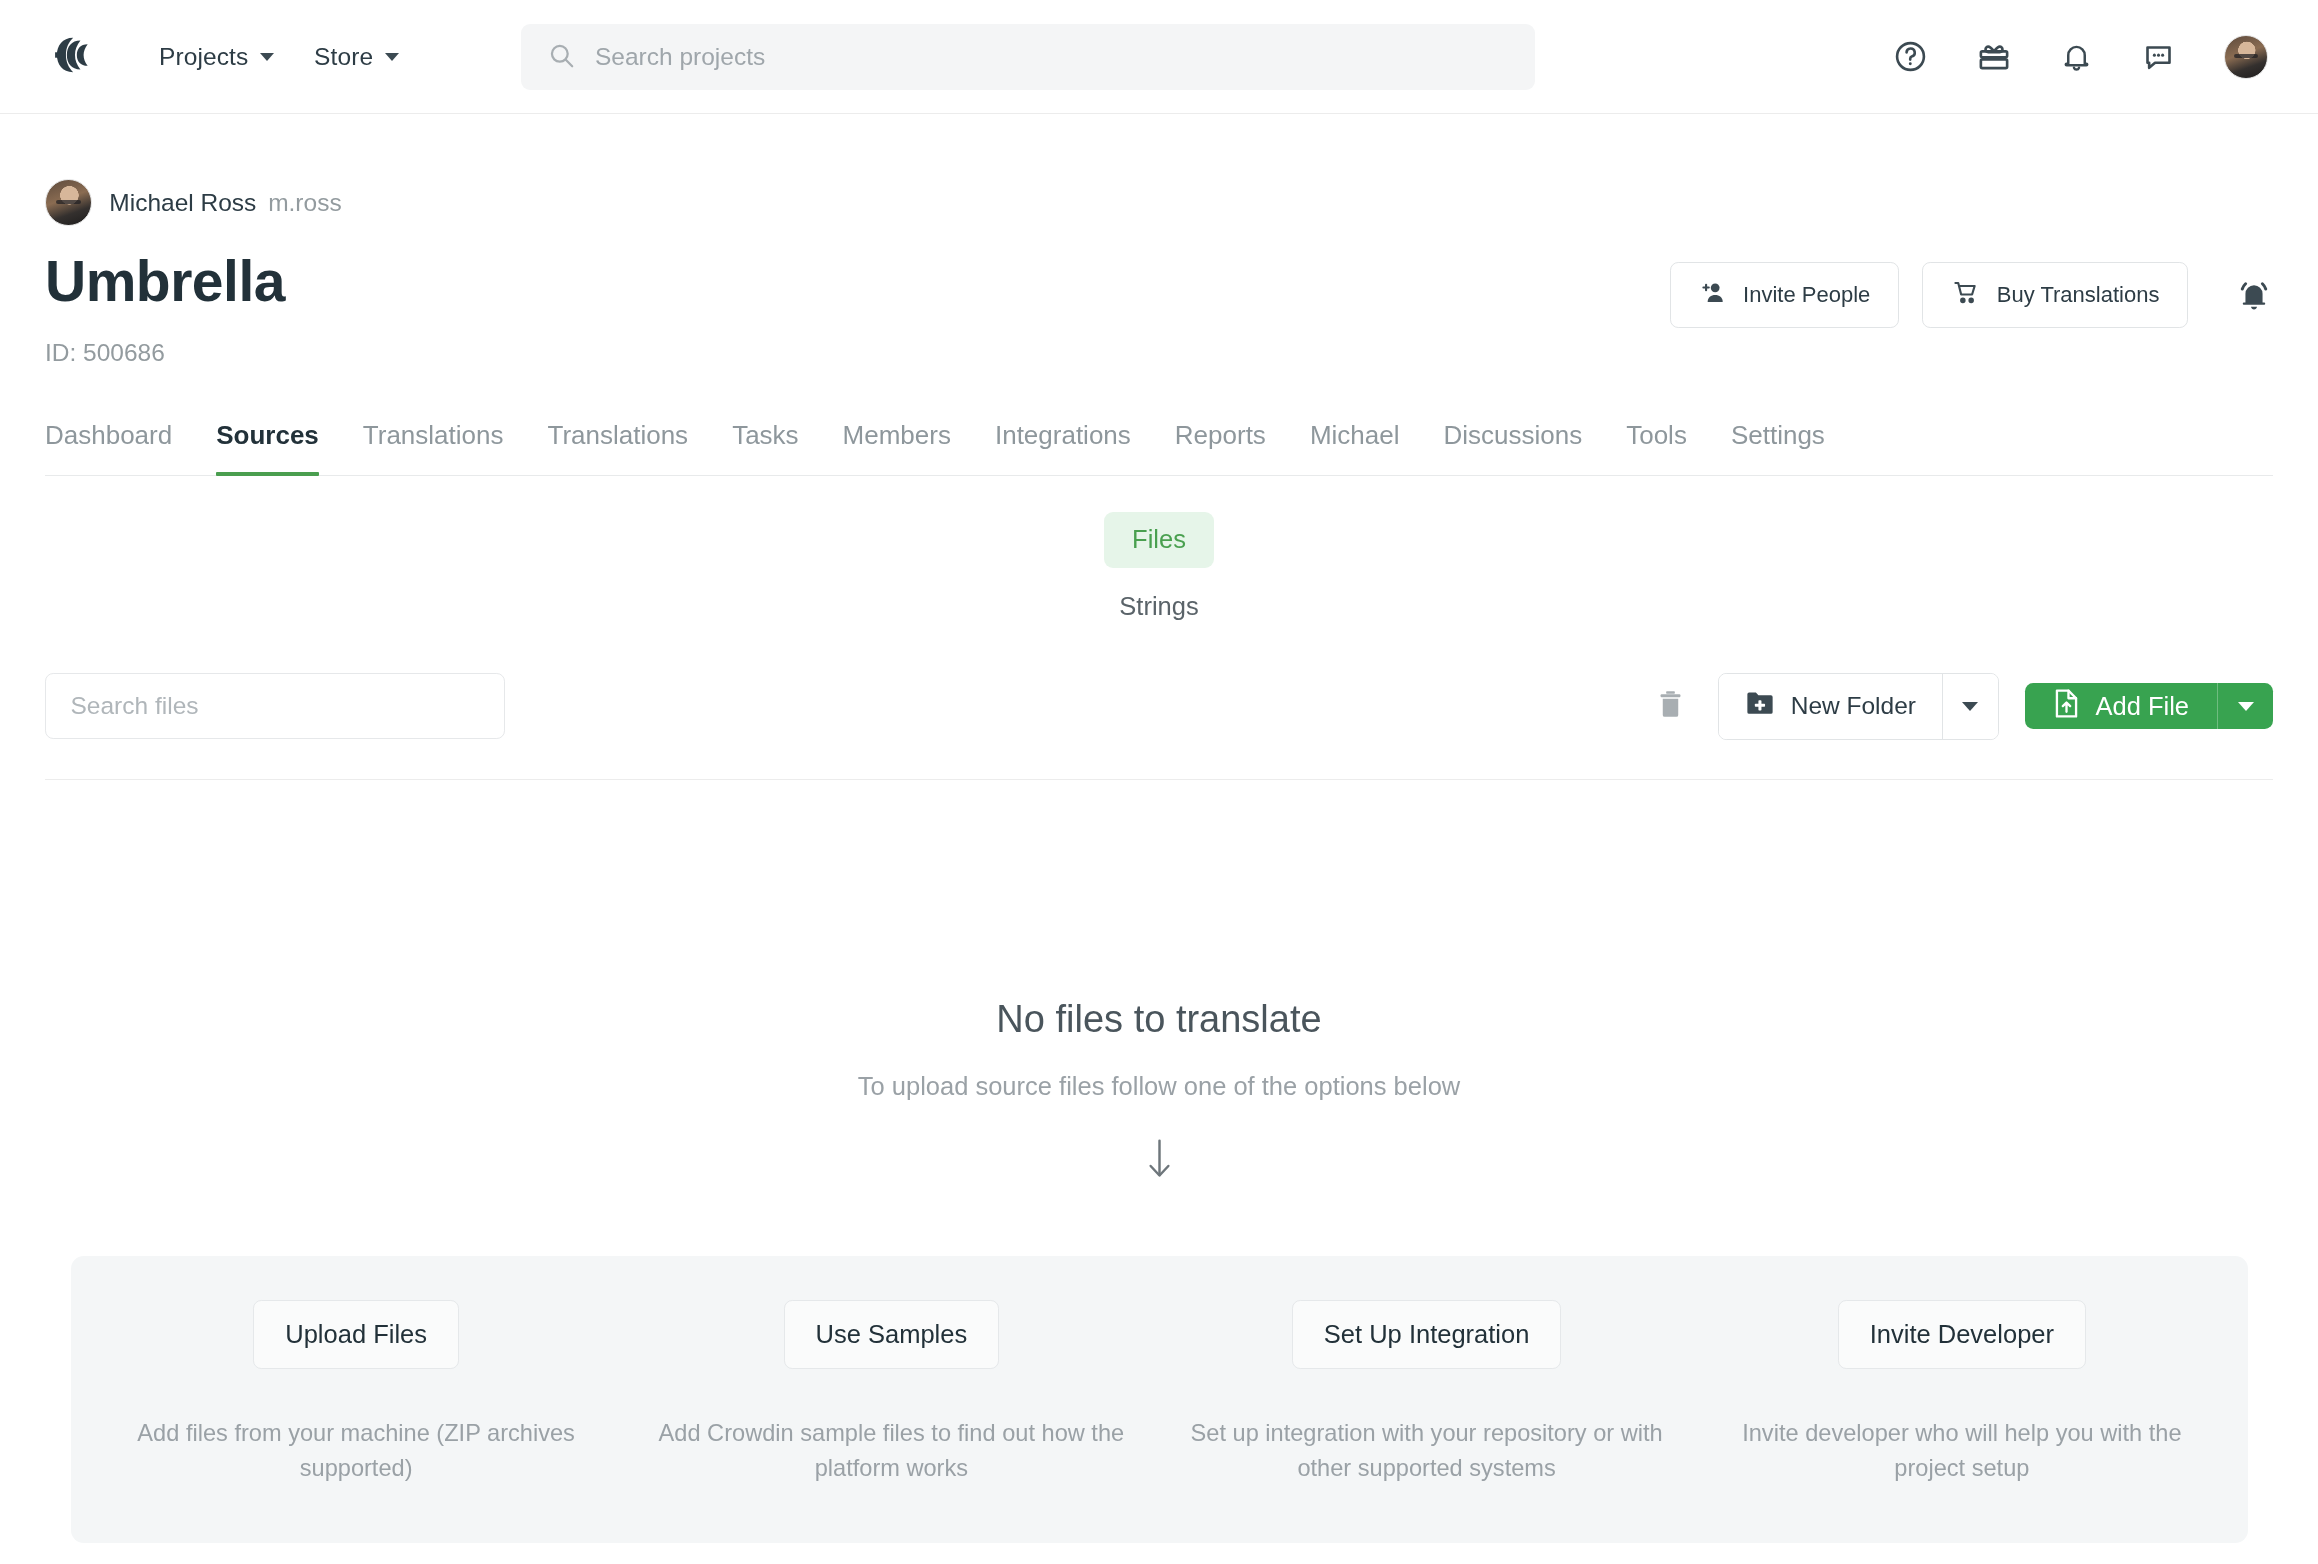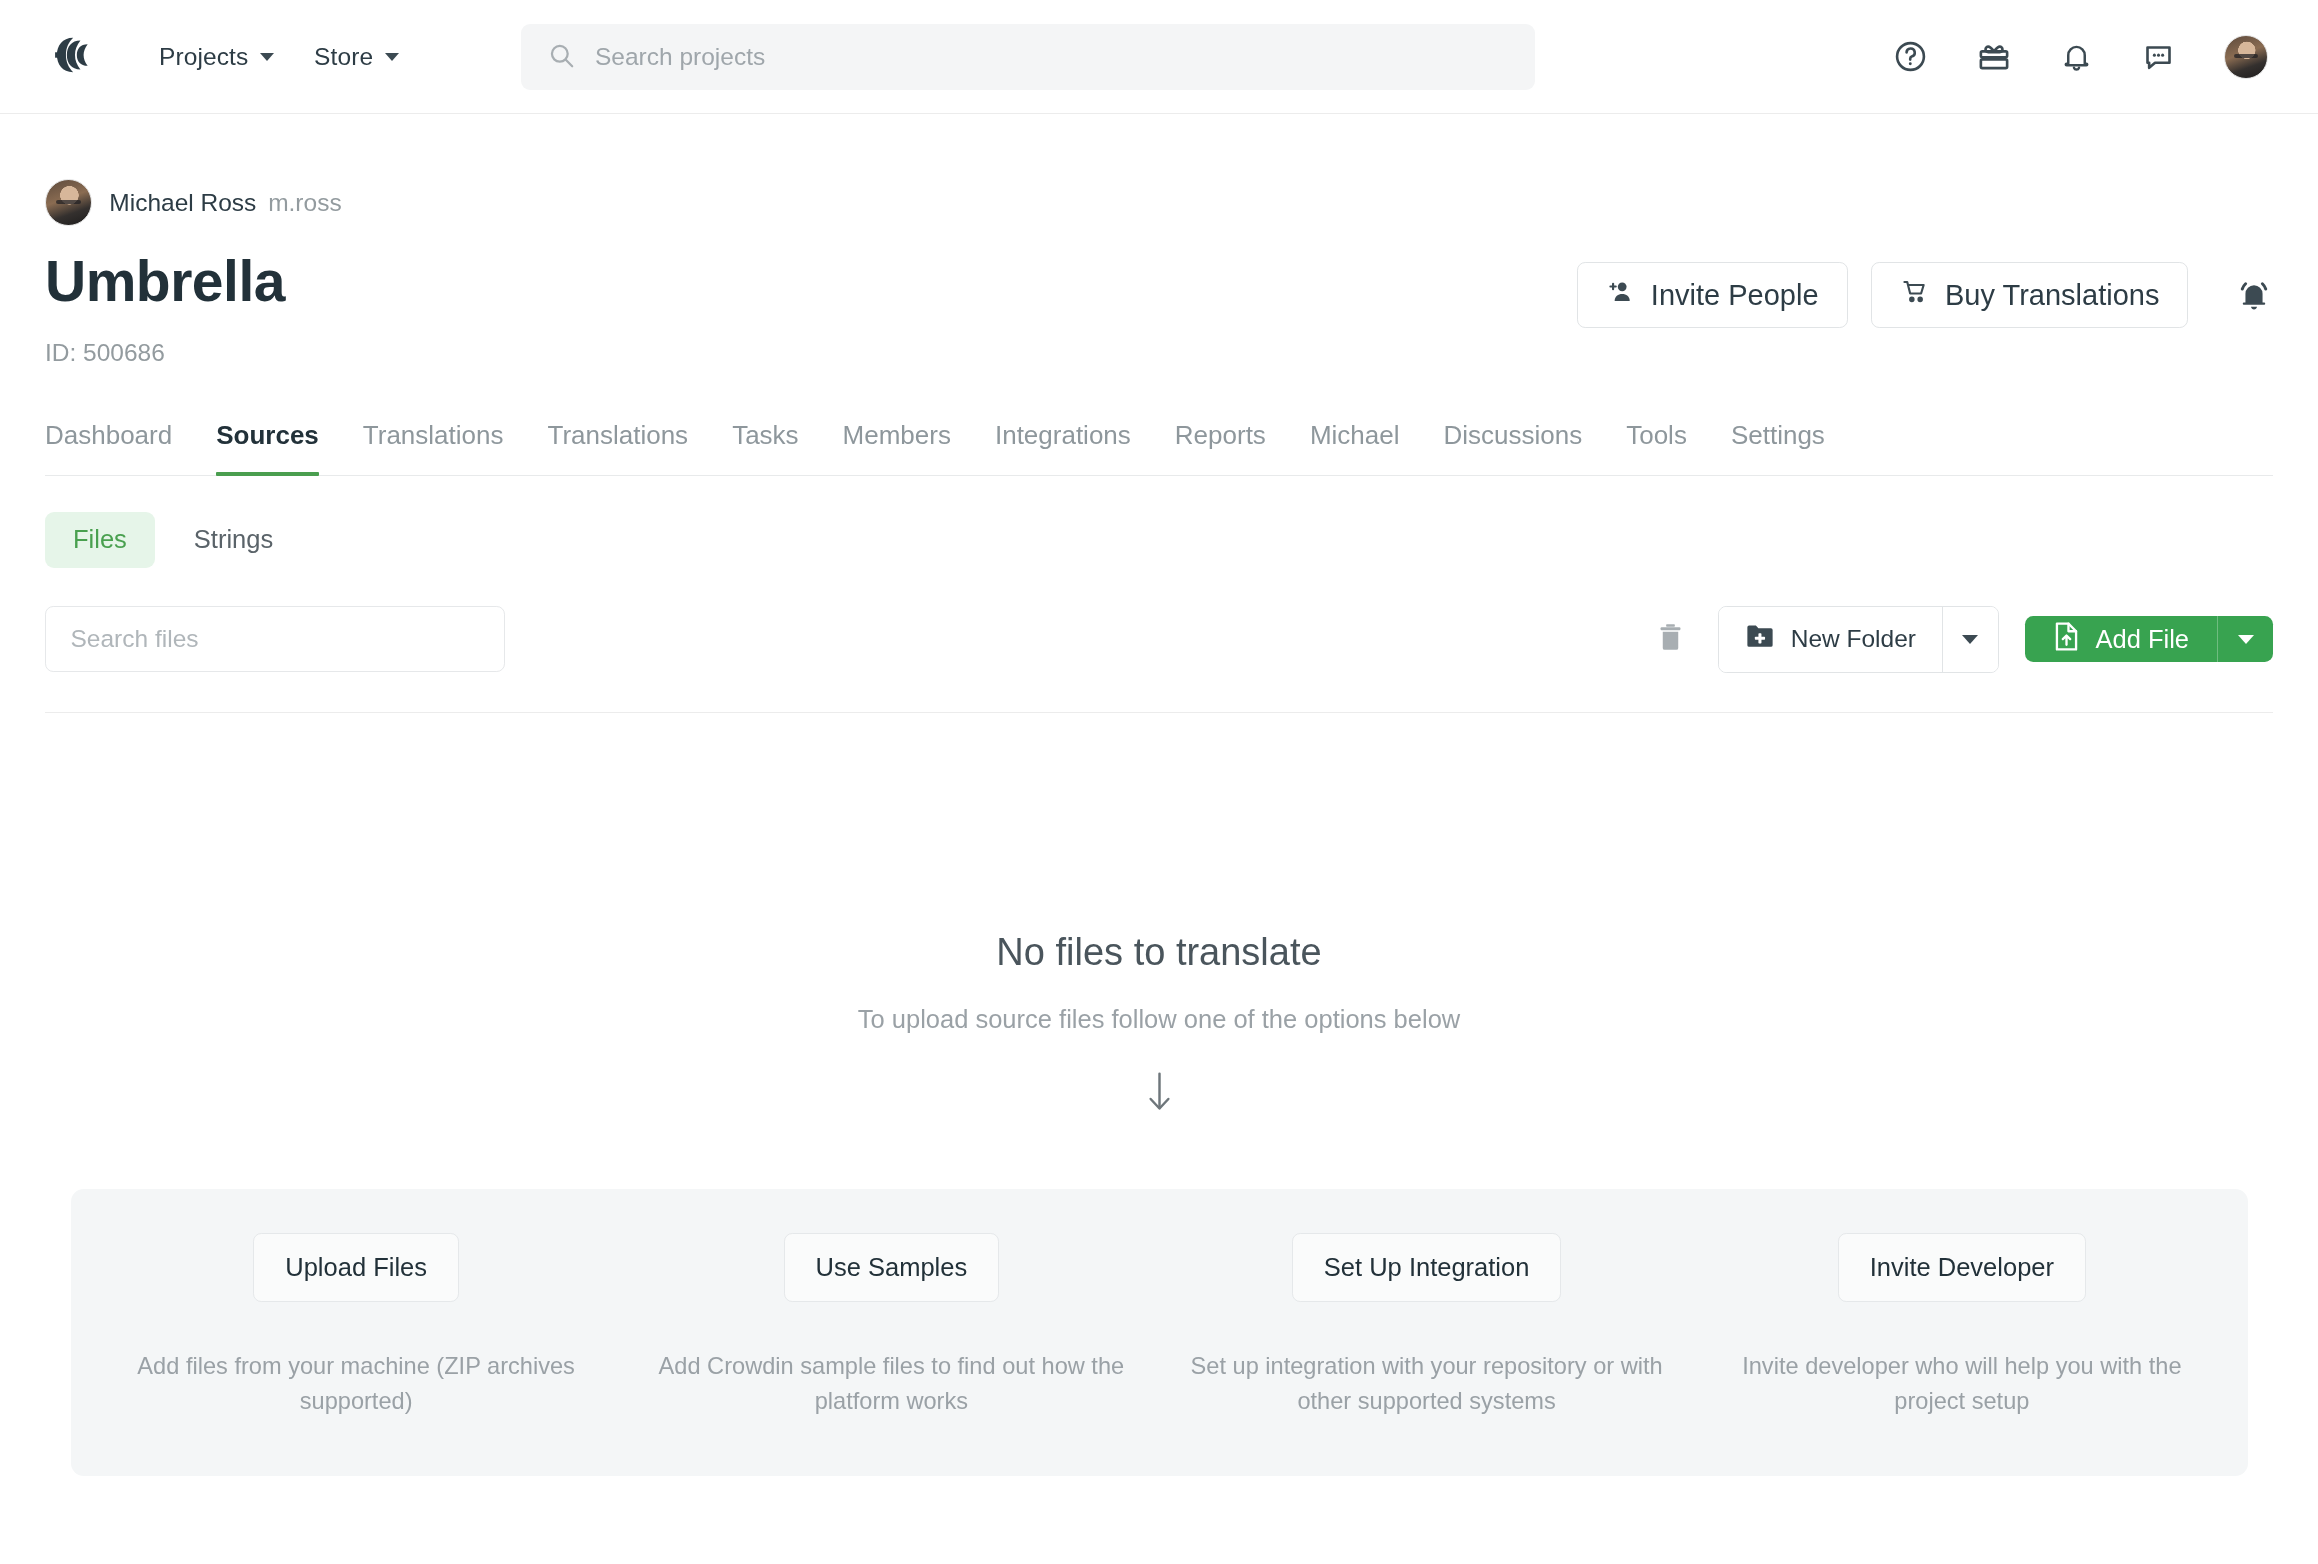--- a/index.html
+++ b/index.html
@@ -85,21 +85,21 @@
   .project-title {
     font-size: 57px; font-weight: bold; color: #223139;
     letter-spacing: -0.5px; line-height: 1;
   }
   .project-id { font-size: 24.5px; color: #939b9f; margin-top: 29px; }
 
   .title-actions { margin-left: auto; display: flex; align-items: center; gap: 23px; padding-top: 9px; }
   .btn-outline {
     height: 66px; display: flex; align-items: center; gap: 15.5px;
     padding: 0 28px; border: 0.9px solid #e1e4e6; border-radius: 8.2px;
-    background: #fff; font-size: 29px; color: #2d3c45; cursor: pointer;
+    background: #fff; font-size: 22px; color: #2d3c45; cursor: pointer;
     white-space: nowrap;
   }
   .bell-big { margin-left: 23.6px; cursor: pointer; display: flex; align-items: center; }
 
   
   .tabs {
     margin-top: 53px; display: flex; align-items: flex-end; gap: 0;
     border-bottom: 0.9px solid #e8eaeb;
   }
   .tab {
@@ -107,21 +107,21 @@
     cursor: pointer; position: relative; white-space: nowrap;
   }
   .tab:first-child { padding-left: 0; }
   .tab.active { color: #223139; font-weight: bold; }
   .tab.active::after {
     content: ""; position: absolute; left: 22px; right: 22px; bottom: -1.8px;
     height: 4.5px; background: #4a9e4f; border-radius: 0.9px;
   }
 
   
-  .subtabs { margin-top: 36px; display: flex; align-items: center; gap: 11px; }
+  .subtabs { margin-top: 36px; display: flex; align-items: center; gap: 11px; flex-direction: column; }
   .pill {
     font-size: 25.5px; padding: 13.6px 28px; border-radius: 9px; cursor: pointer;
     color: #5a6369;
   }
   .pill.active { background: #e6f5e9; color: #49a04f; }
 
   
   .toolbar {
     margin-top: 38px; display: flex; align-items: center;
     padding-bottom: 39px; border-bottom: 0.9px solid #ececec;

